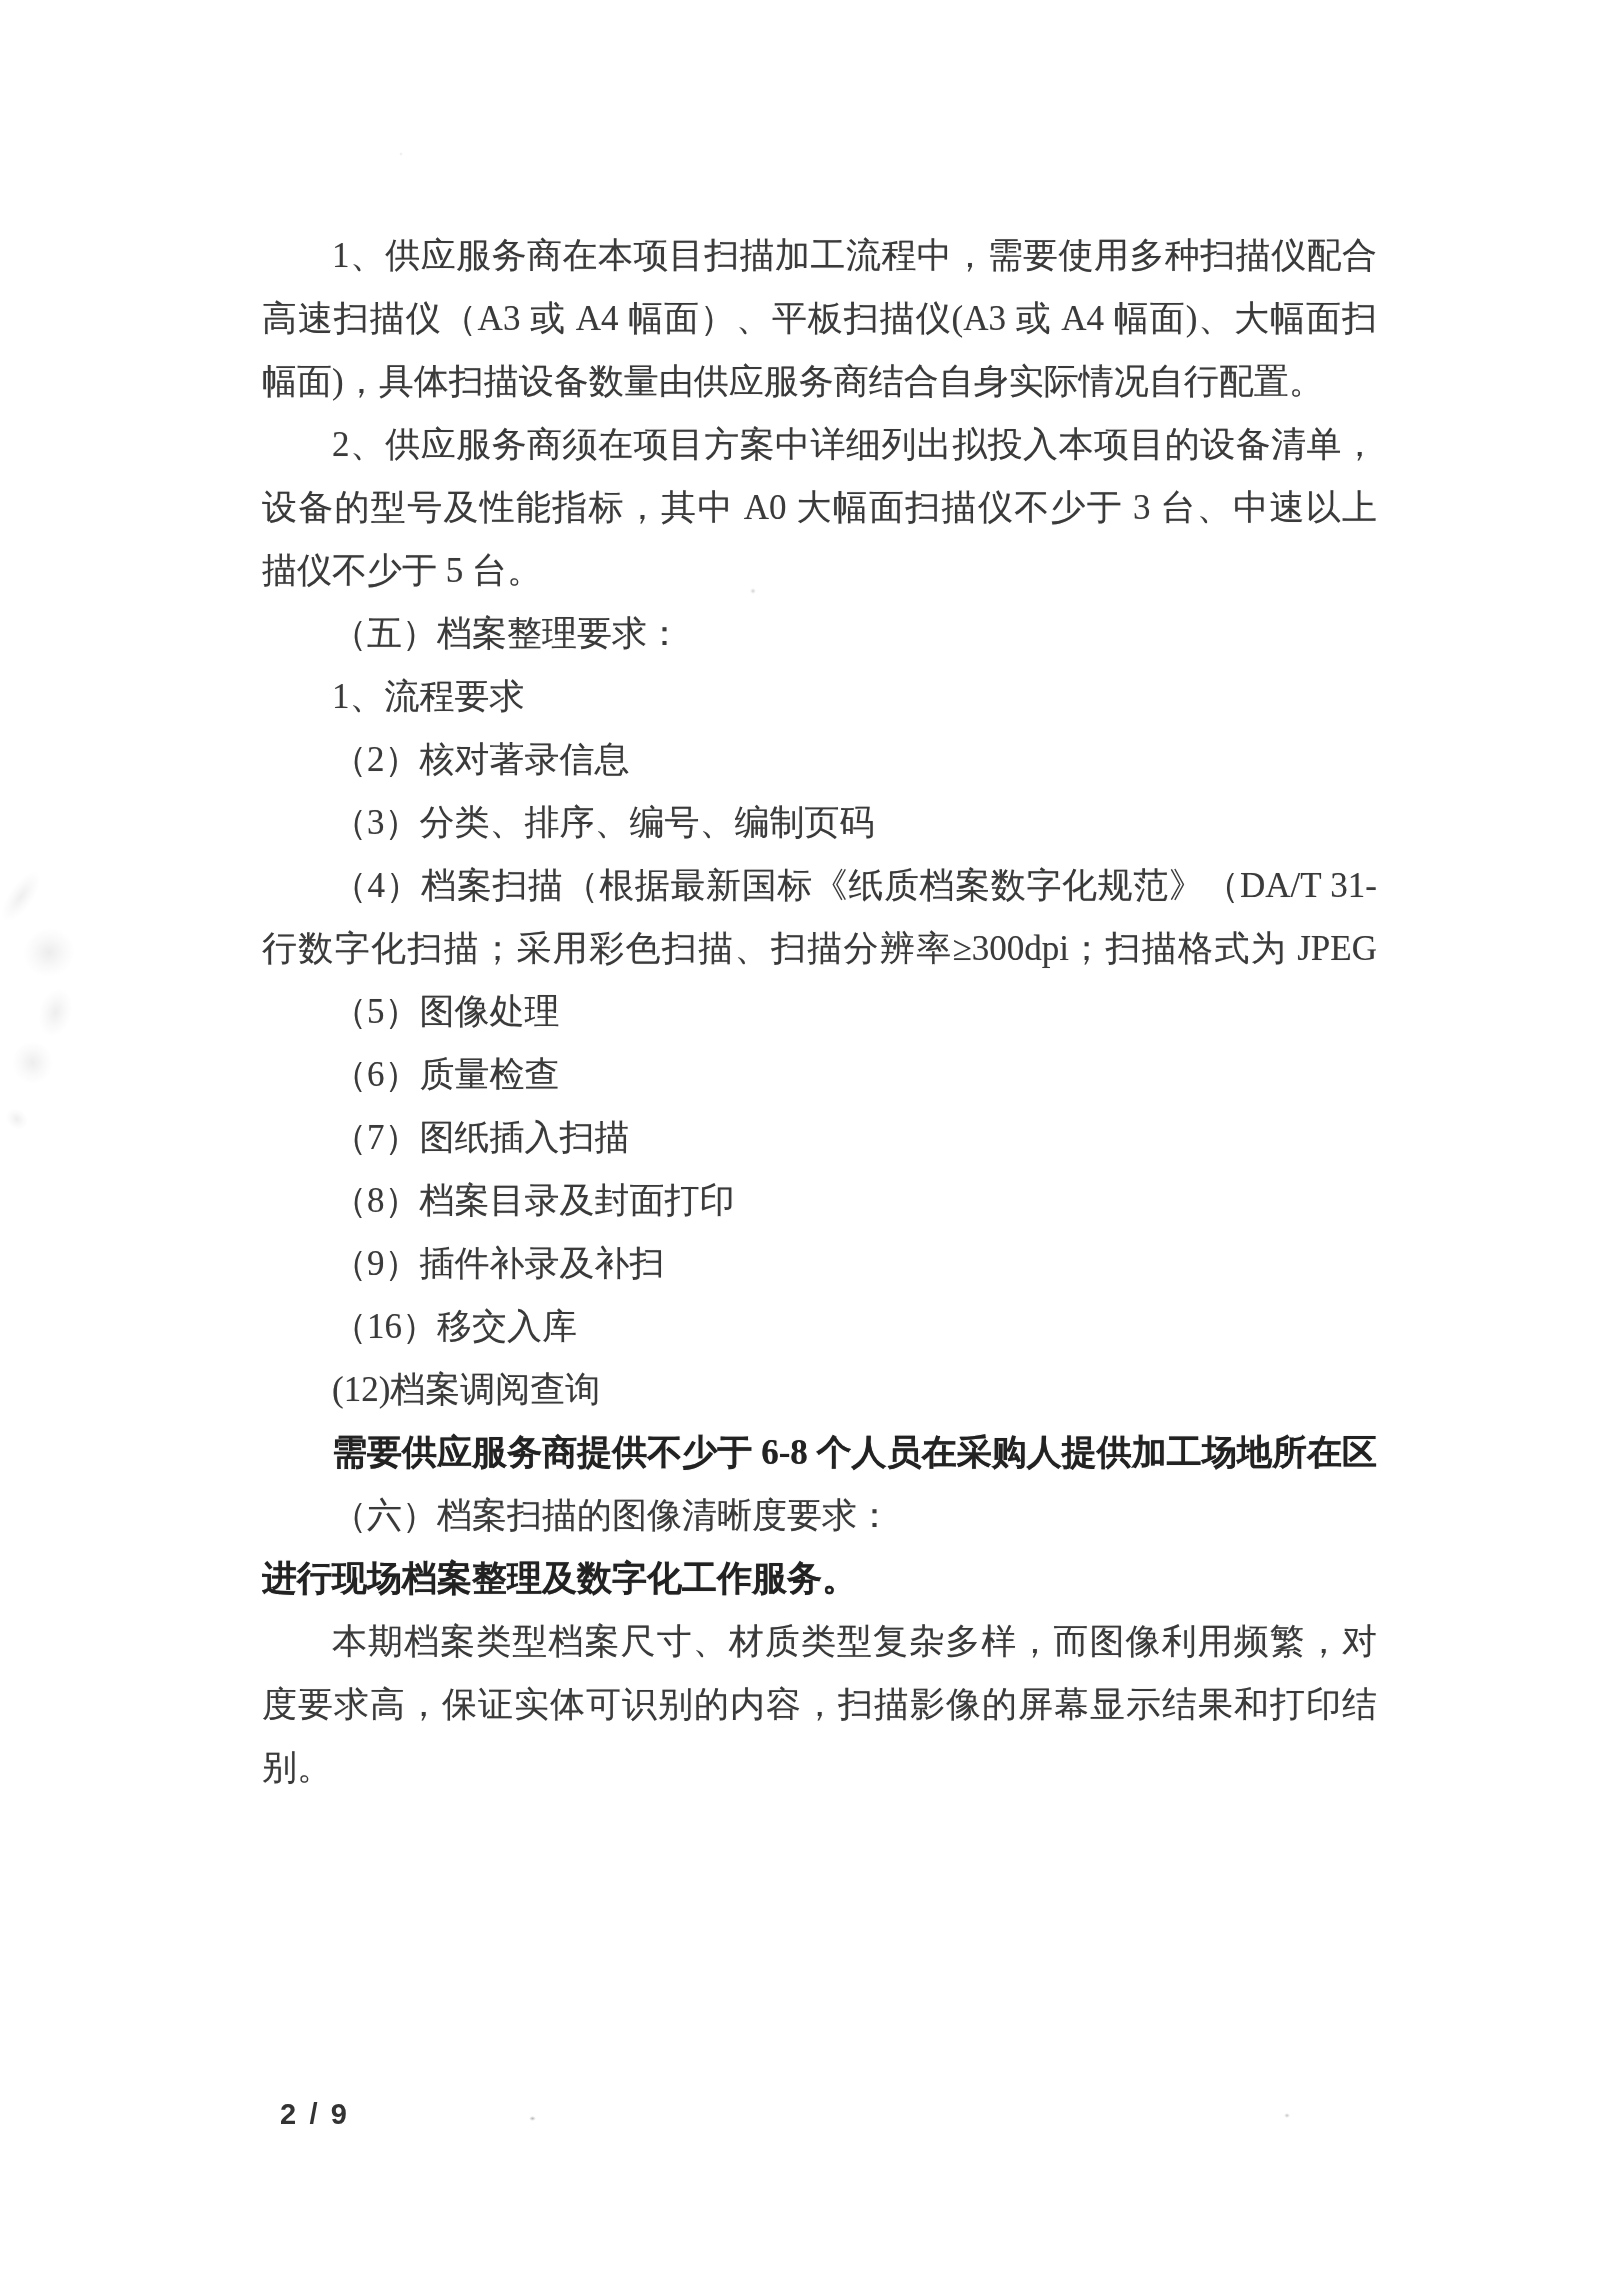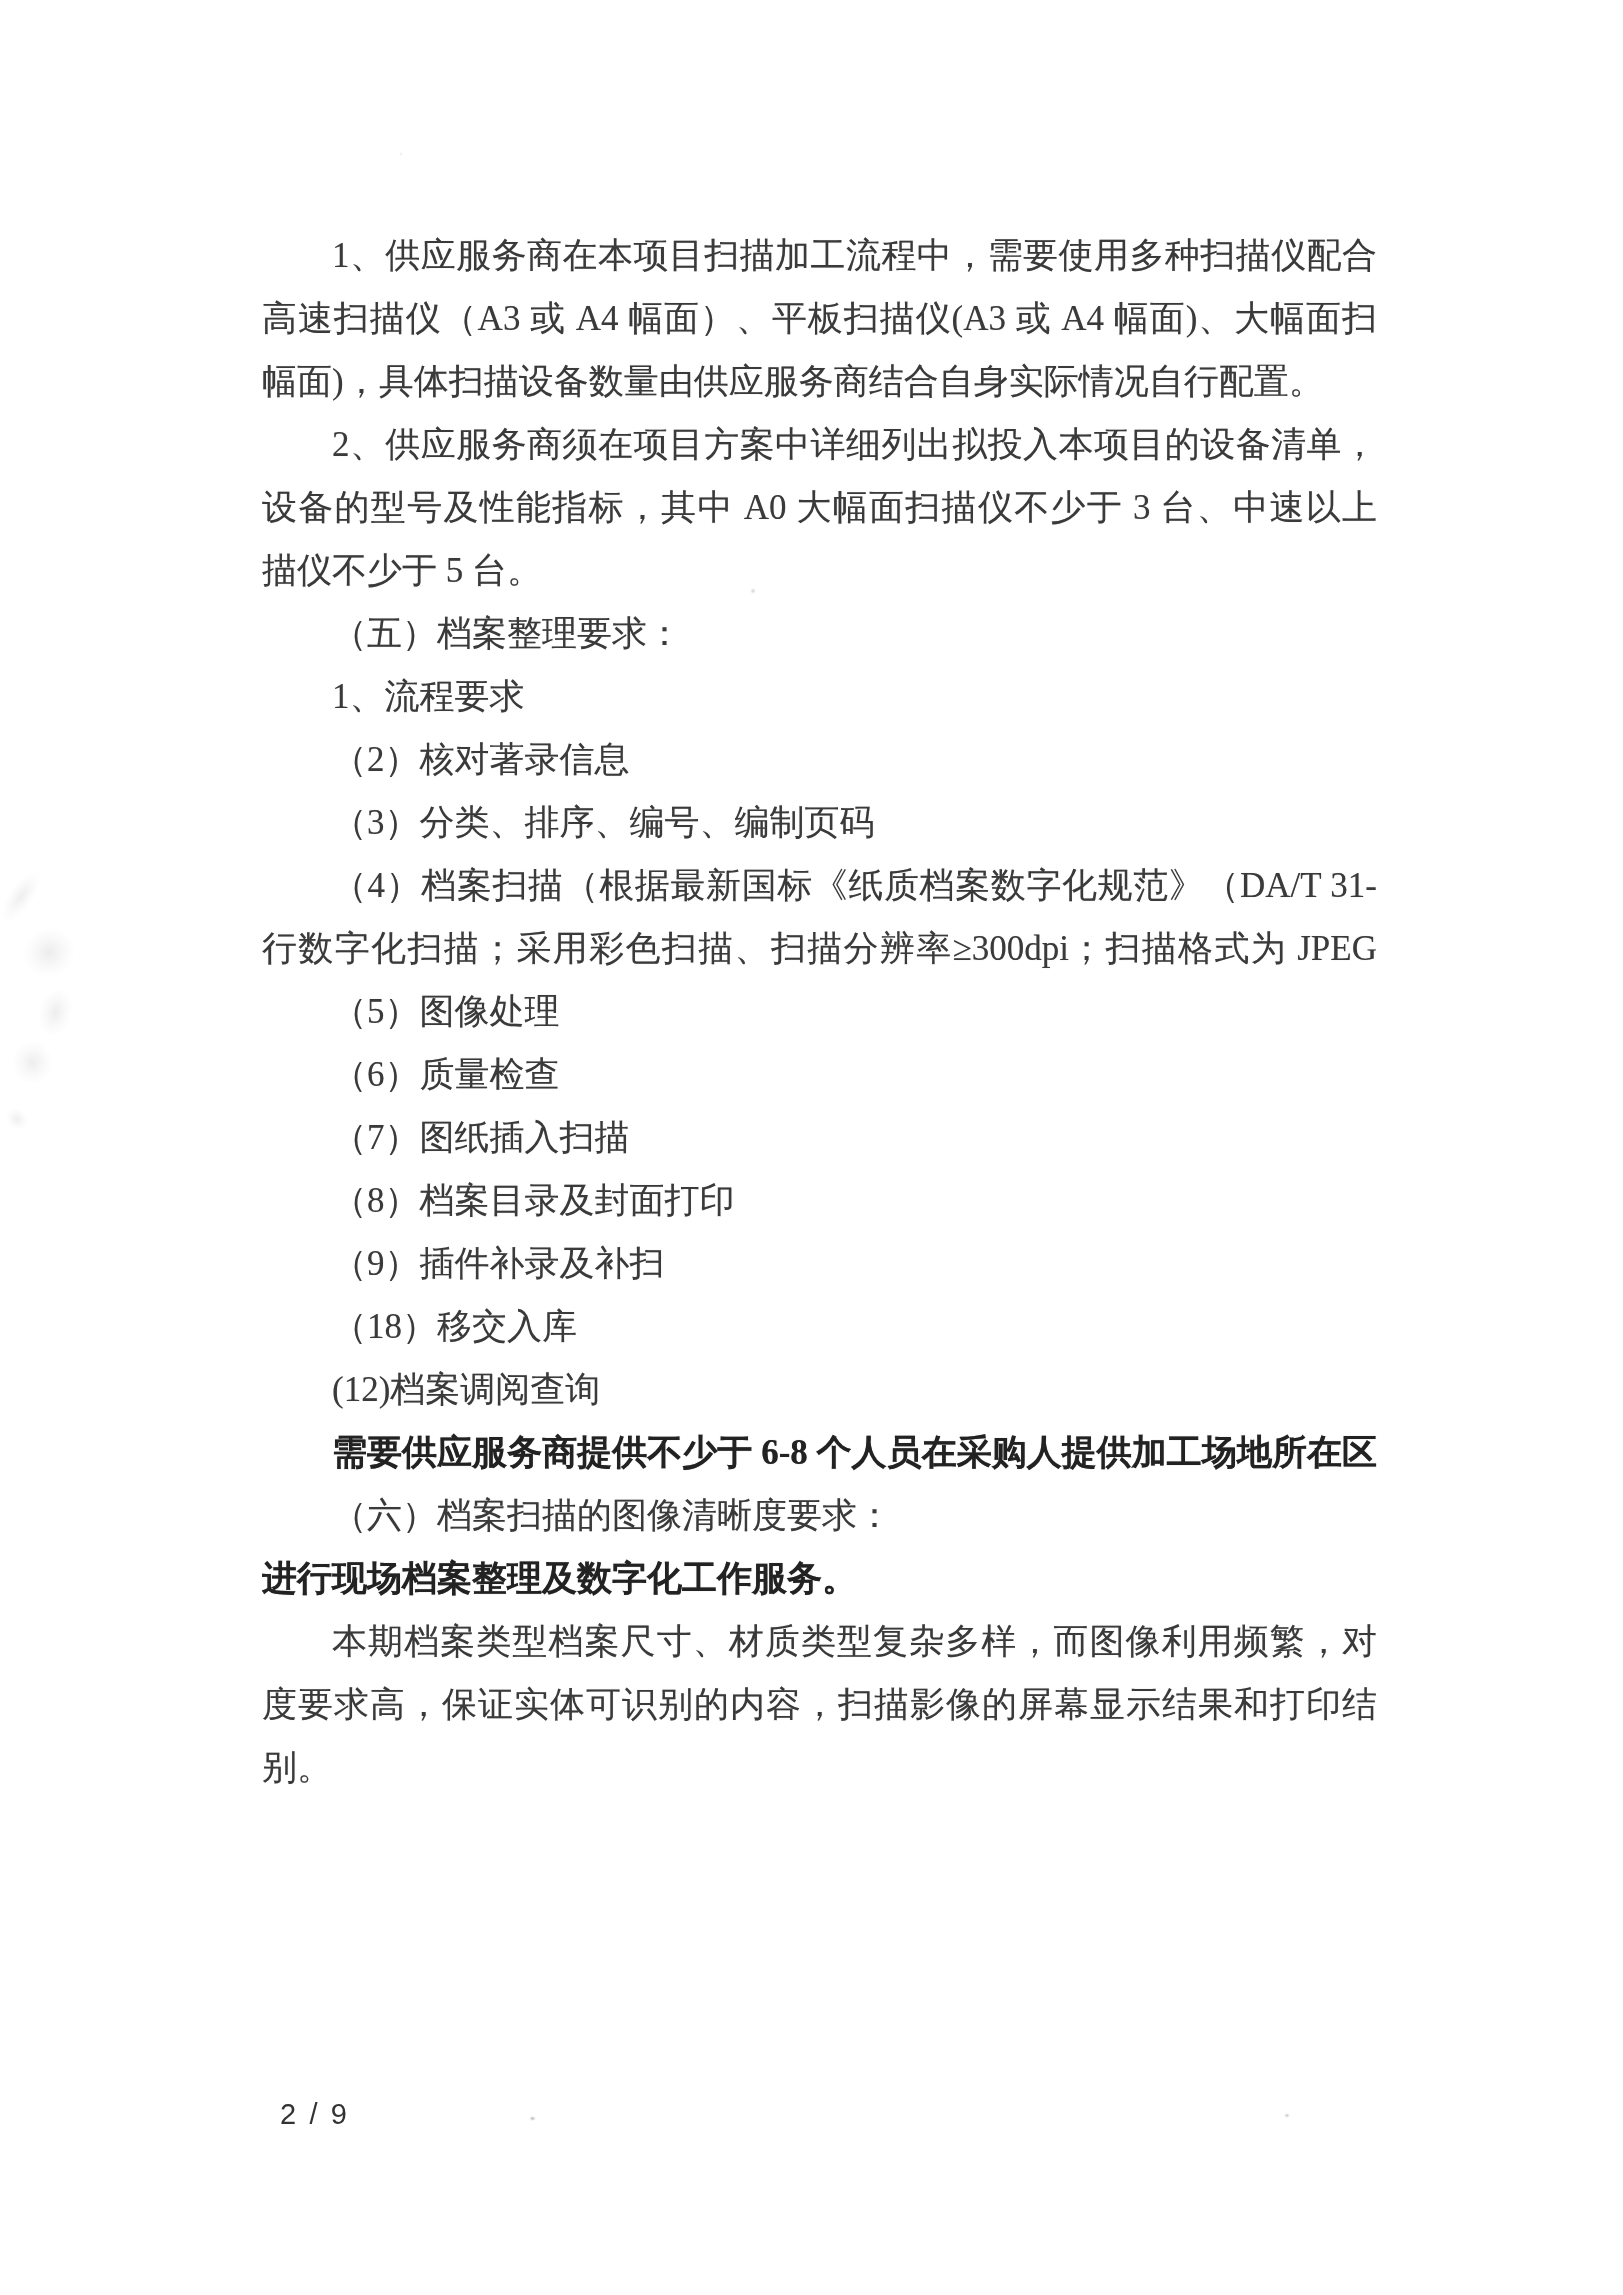--- a/index.html
+++ b/index.html
@@ -32,21 +32,21 @@
   .line.bold {
     font-weight: 700;
     color: #222222;
     text-shadow: 0 0 0.7px rgba(0,0,0,0.55);
   }
   .page-number {
     position: absolute;
     left: 280px;
     top: 2098px;
     font-family: "Liberation Sans", "DejaVu Sans", sans-serif;
-    font-weight: 400;
+    font-weight: 700;
     font-size: 29px;
     letter-spacing: 2.6px;
     color: #333333;
   }
   
   .artifact {
     position: absolute;
     border-radius: 50%;
     background: radial-gradient(closest-side, #7a7a7a, rgba(150,150,150,0.4) 60%, transparent);
     pointer-events: none;
@@ -77,21 +77,21 @@
       <div class="line indent">1、流程要求</div>
       <div class="line indent">（2）核对著录信息</div>
       <div class="line indent">（3）分类、排序、编号、编制页码</div>
       <div class="line indent fill">（4）档案扫描（根据最新国标《纸质档案数字化规范》（DA/T 31-2017）进</div>
       <div class="line fill">行数字化扫描；采用彩色扫描、扫描分辨率≥300dpi；扫描格式为 JPEG 格式存</div>
       <div class="line indent">（5）图像处理</div>
       <div class="line indent">（6）质量检查</div>
       <div class="line indent">（7）图纸插入扫描</div>
       <div class="line indent">（8）档案目录及封面打印</div>
       <div class="line indent">（9）插件补录及补扫</div>
-      <div class="line indent">（18）移交入库</div>
+      <div class="line indent">（16）移交入库</div>
       <div class="line indent">(12)档案调阅查询</div>
       <div class="line indent bold fill">需要供应服务商提供不少于 6-8 个人员在采购人提供加工场地所在区域，</div>
       <div class="line indent">（六）档案扫描的图像清晰度要求：</div>
       <div class="line bold">进行现场档案整理及数字化工作服务。</div>
       <div class="line indent fill">本期档案类型档案尺寸、材质类型复杂多样，而图像利用频繁，对图像清晰</div>
       <div class="line fill">度要求高，保证实体可识别的内容，扫描影像的屏幕显示结果和打印结果也可识</div>
       <div class="line">别。</div>
     </div>
 
   <div class="artifact a1"></div>

